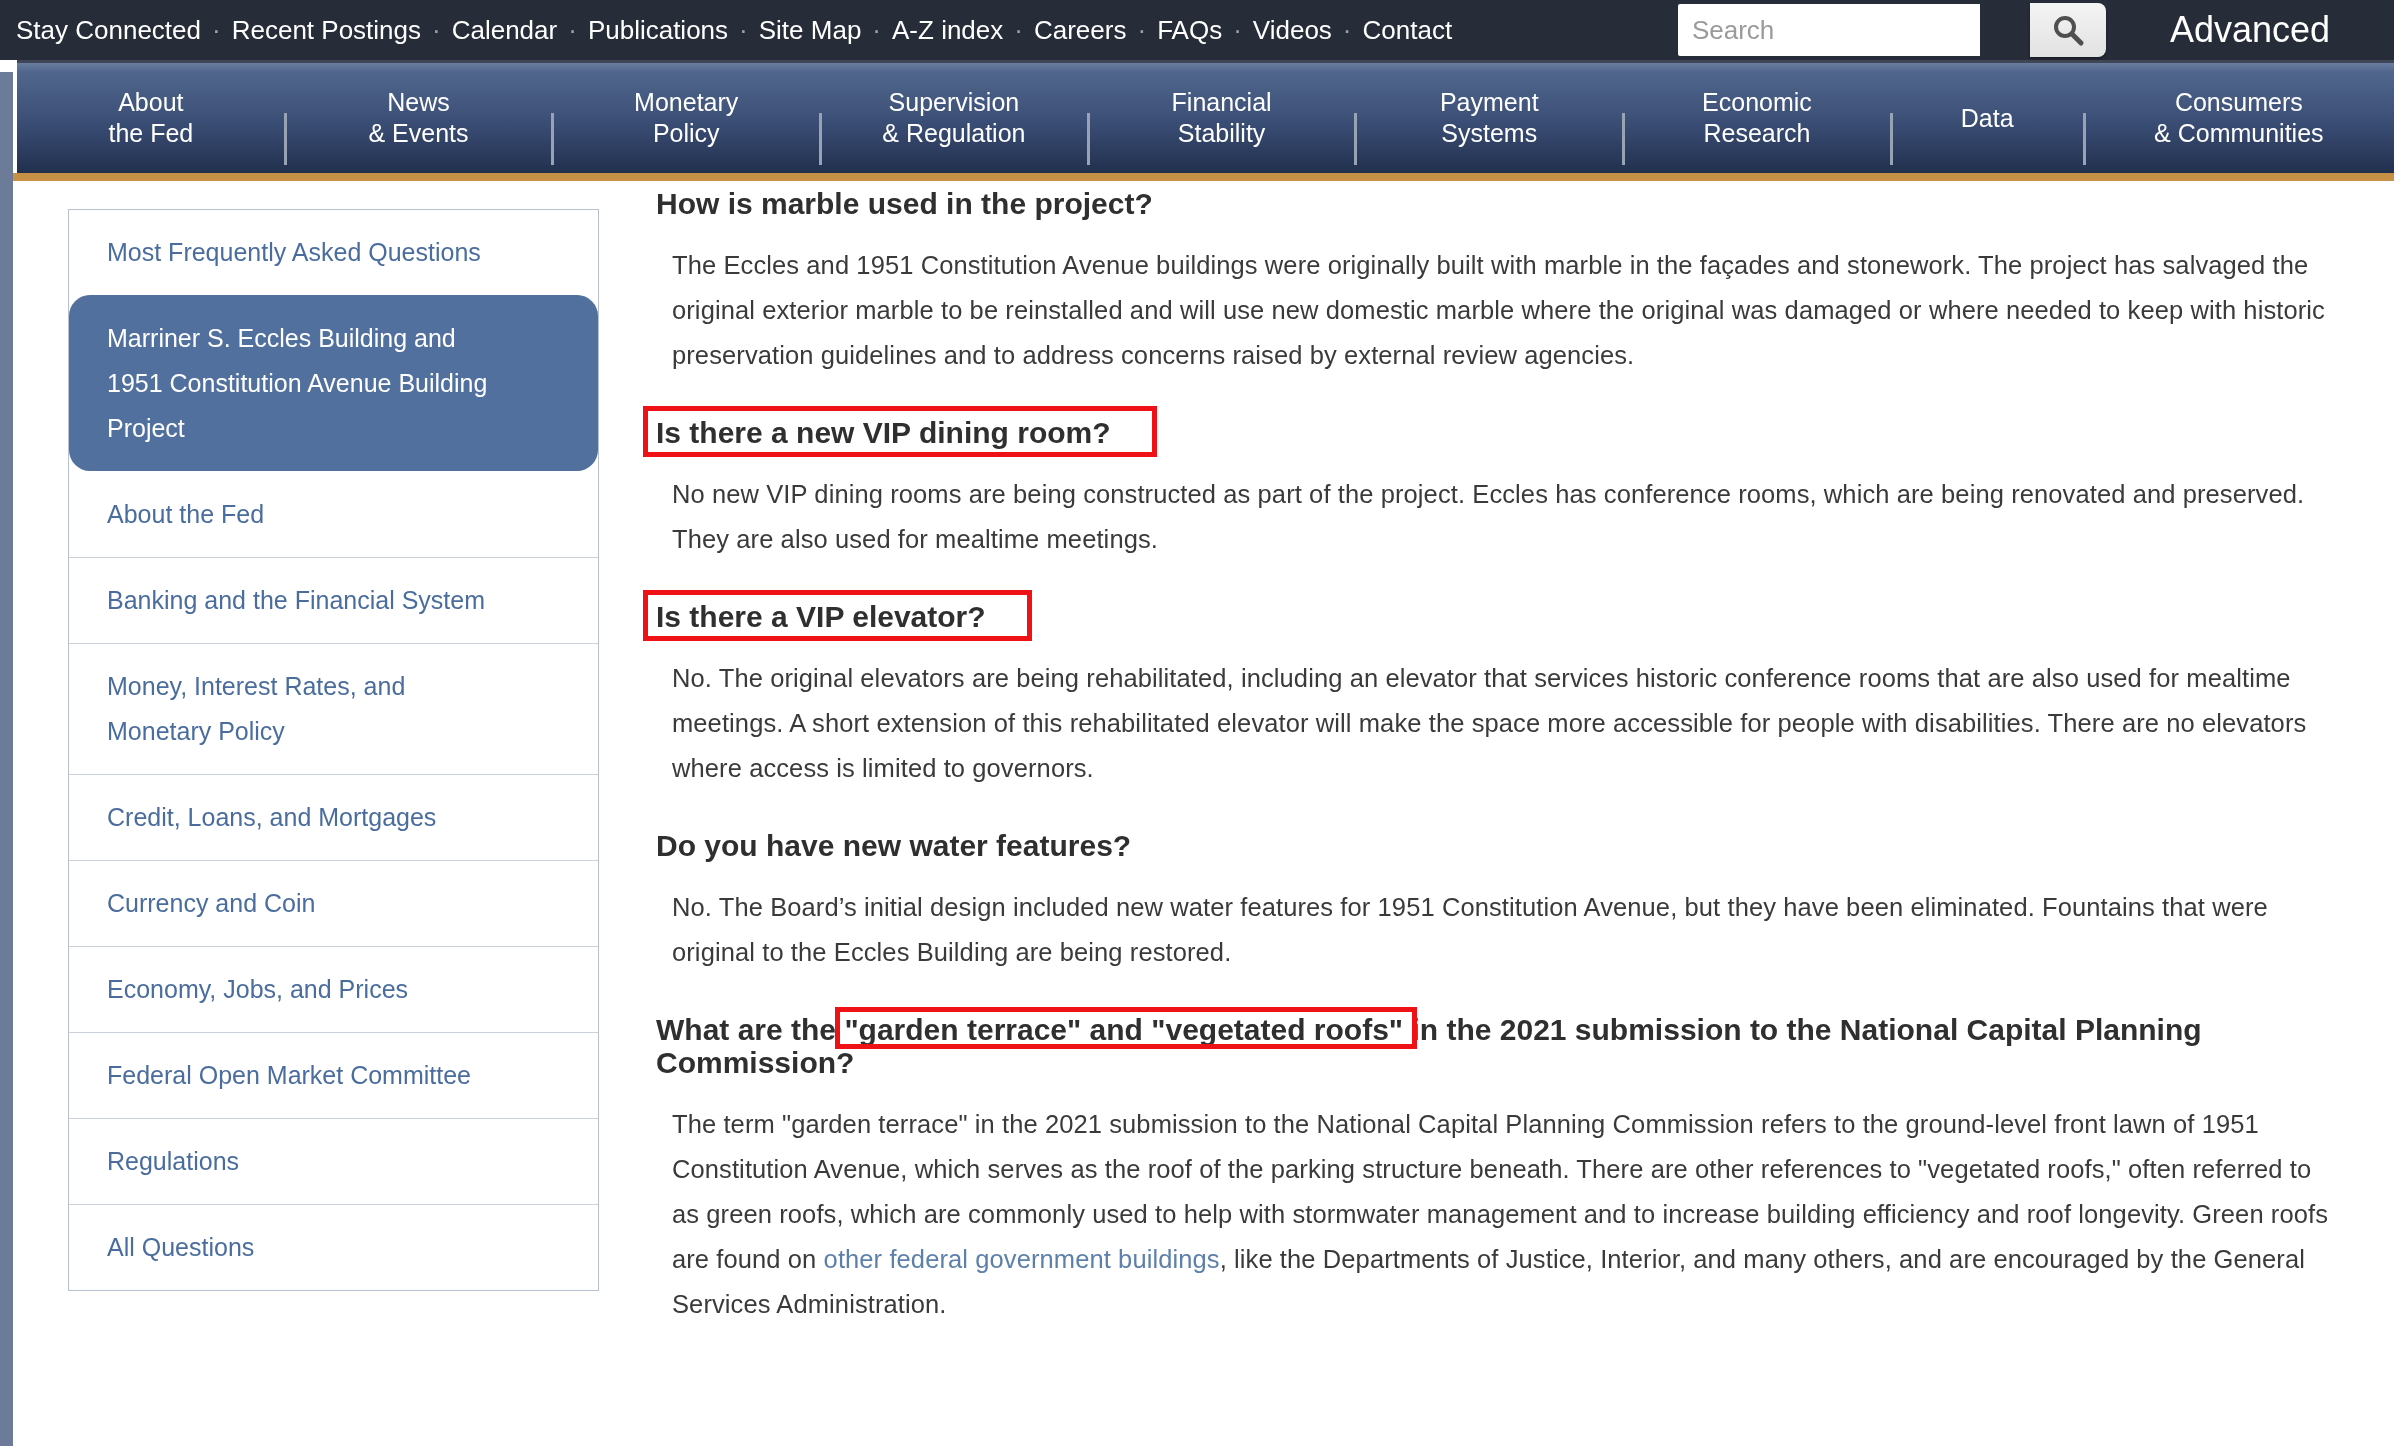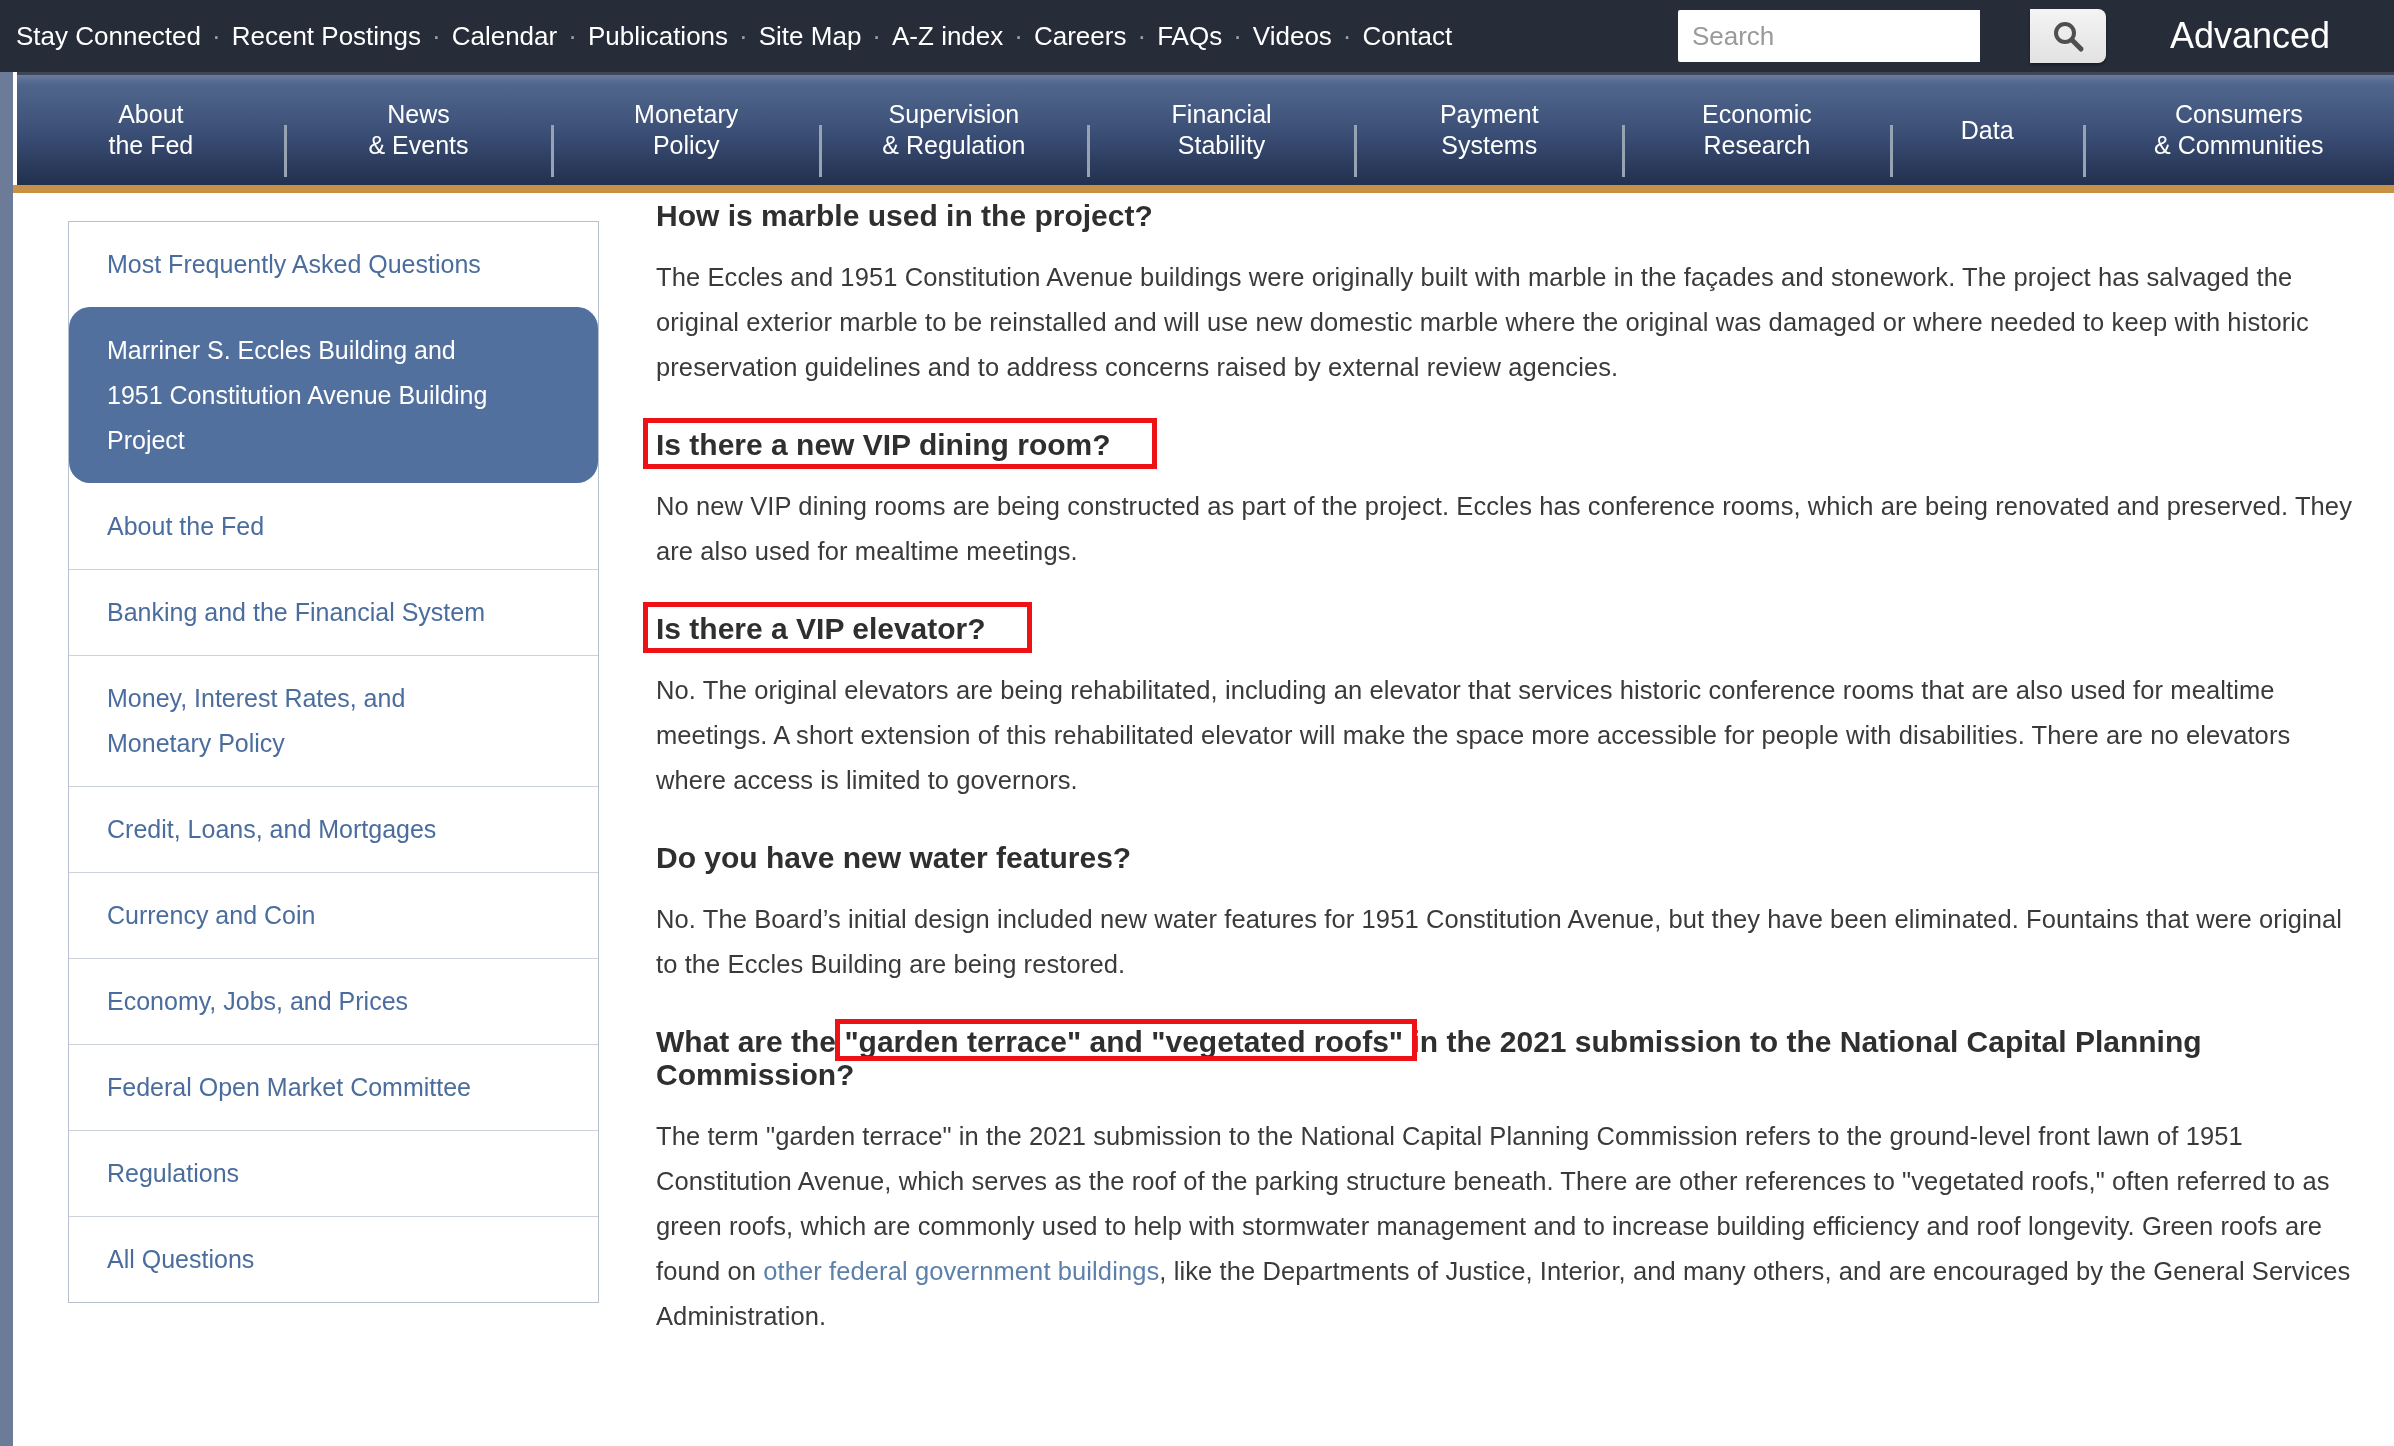--- a/index.html
+++ b/index.html
@@ -6,21 +6,21 @@
   body{
     width:2394px;height:1446px;overflow:hidden;position:relative;
     background:#ffffff;
     font-family:"Liberation Sans","DejaVu Sans",sans-serif;
     -webkit-font-smoothing:antialiased;
   }
   a{text-decoration:none;cursor:pointer;}
 
   
   .topbar{
-    height:72px;background:var(--topbar-bg,#272c39);
+    height:60px;background:var(--topbar-bg,#272c39);
     display:flex;align-items:center;
     padding:0 64px 0 12px;box-sizing:border-box;
   }
   .topbar-links{display:flex;align-items:center;white-space:nowrap;}
   .tlink{color:#ffffff;font-size:26px;padding:0 4px;}
   .dot{color:#9aa2ae;font-size:26px;padding:0 7px;}
   .search-area{margin-left:auto;display:flex;align-items:center;gap:48px;}
   .search-input{
     width:302px;height:52px;box-sizing:border-box;border:none;outline:none;
     background:#ffffff;font-size:26px;padding:0 14px;color:#333;
@@ -82,21 +82,21 @@
   }
   .side-item.selected + .side-item{border-top-color:#ffffff;}
 
   .content{width:1705px;margin-left:57px;margin-top:-22px;}
   .question{
     font-size:30px;line-height:33px;font-weight:700;color:#2f2f2f;
     margin:38px 0 23px;
   }
   .question:first-child{margin-top:0;}
   .answer{
-    font-size:25.5px;line-height:45px;color:#3a3a3a;margin:0 0 33px;
+    font-size:25.5px;line-height:45px;color:#3a3a3a;margin:0 16px 33px;
     letter-spacing:0.1px;
   }
   .text-link{color:var(--link-blue,#5d80ab);}
 
   
   .redbox{position:relative;display:inline-block;}
   .redbox::after{
     content:'';position:absolute;pointer-events:none;
     border:5px solid var(--annotation-red,#ee1216);
     top:-10px;bottom:-8px;left:-13px;right:-46px;

